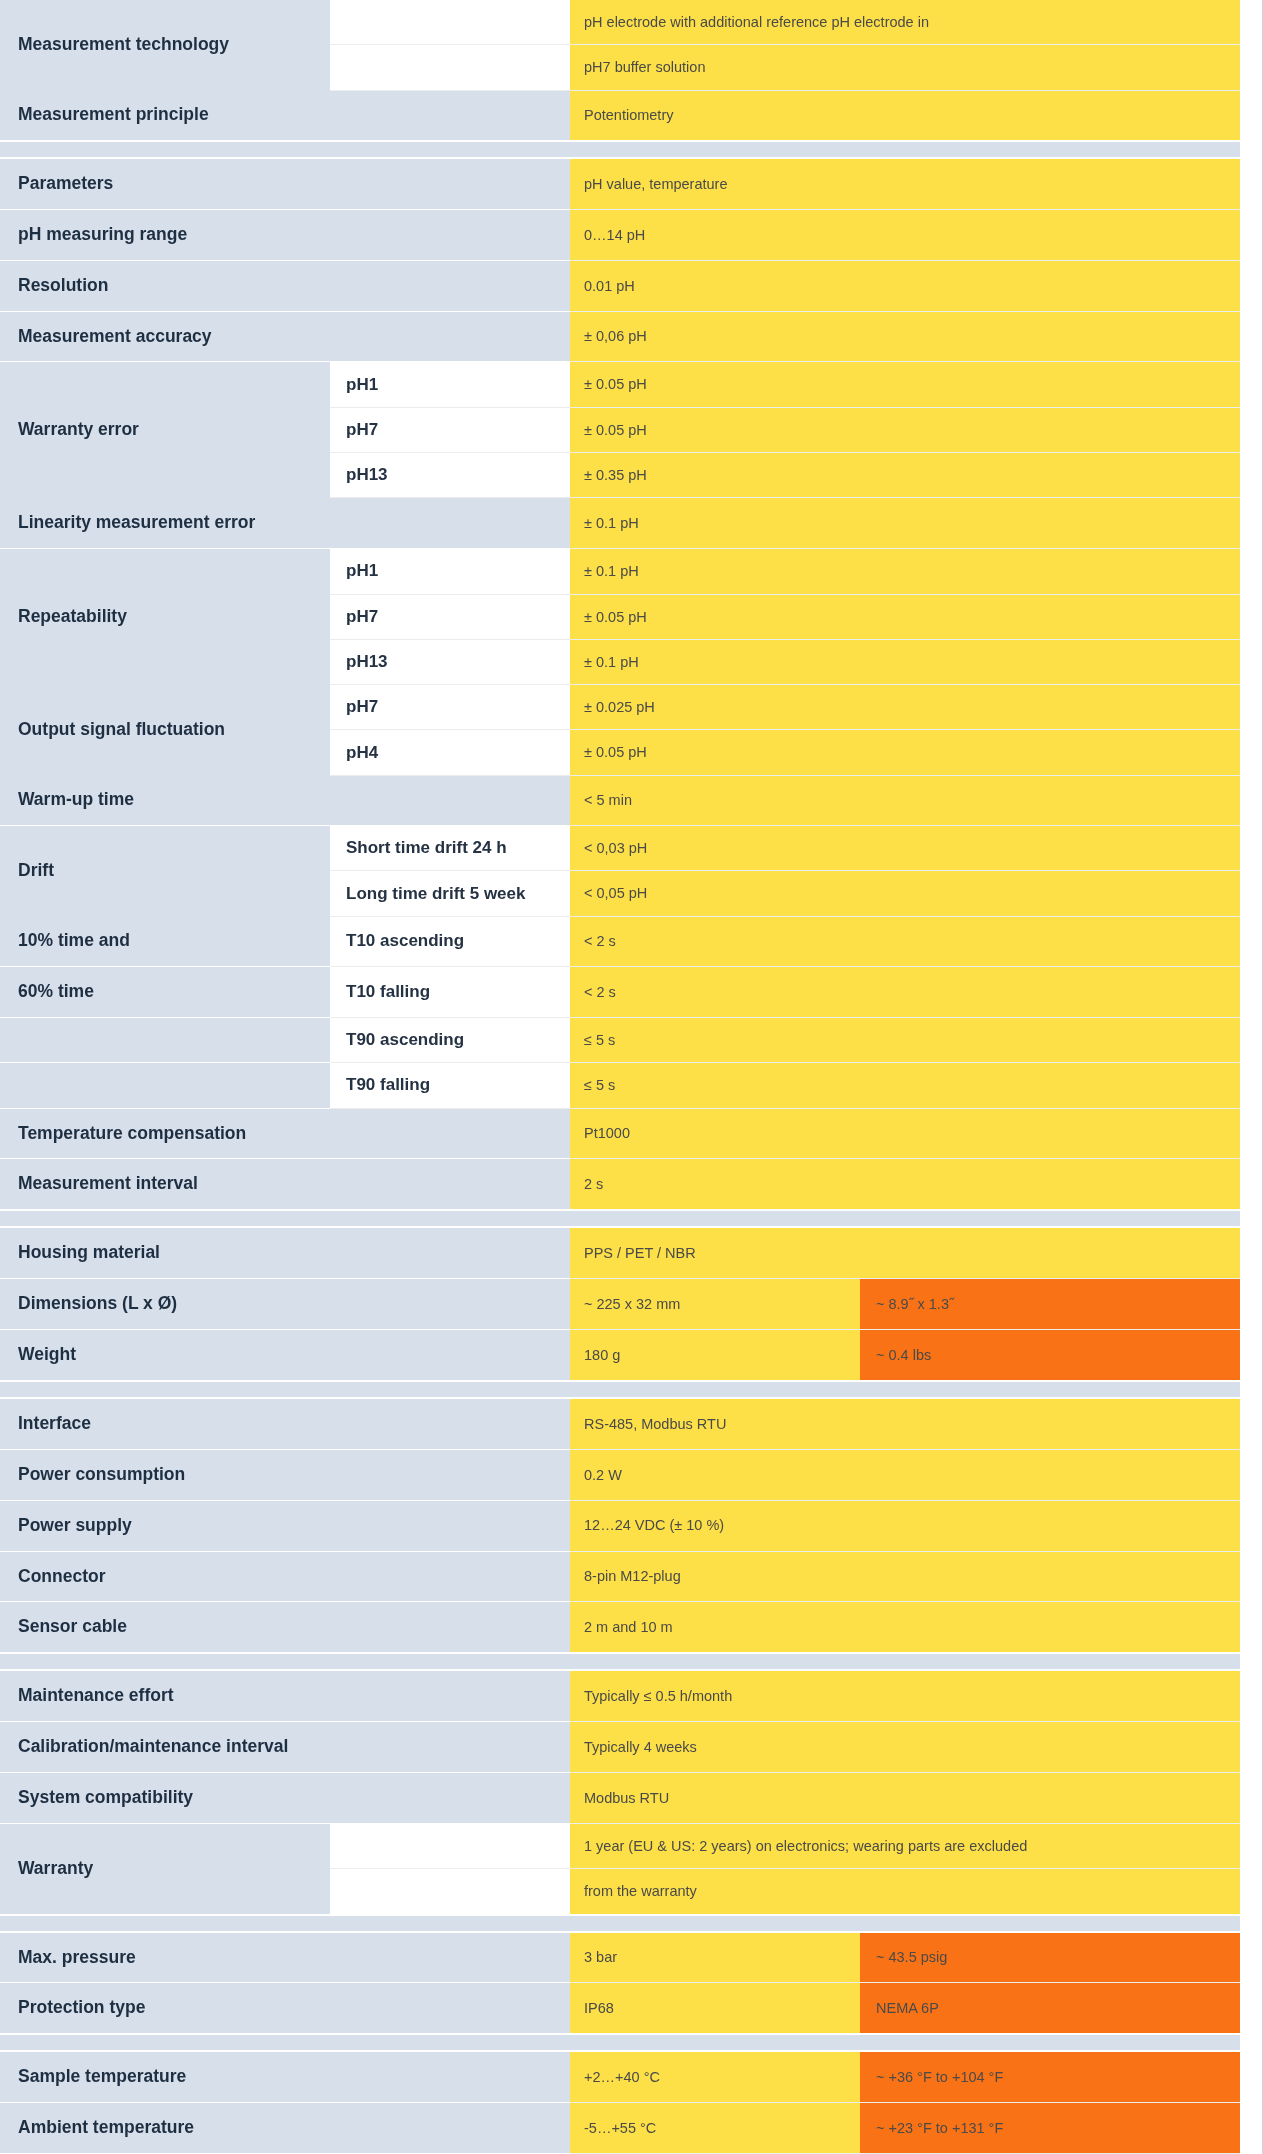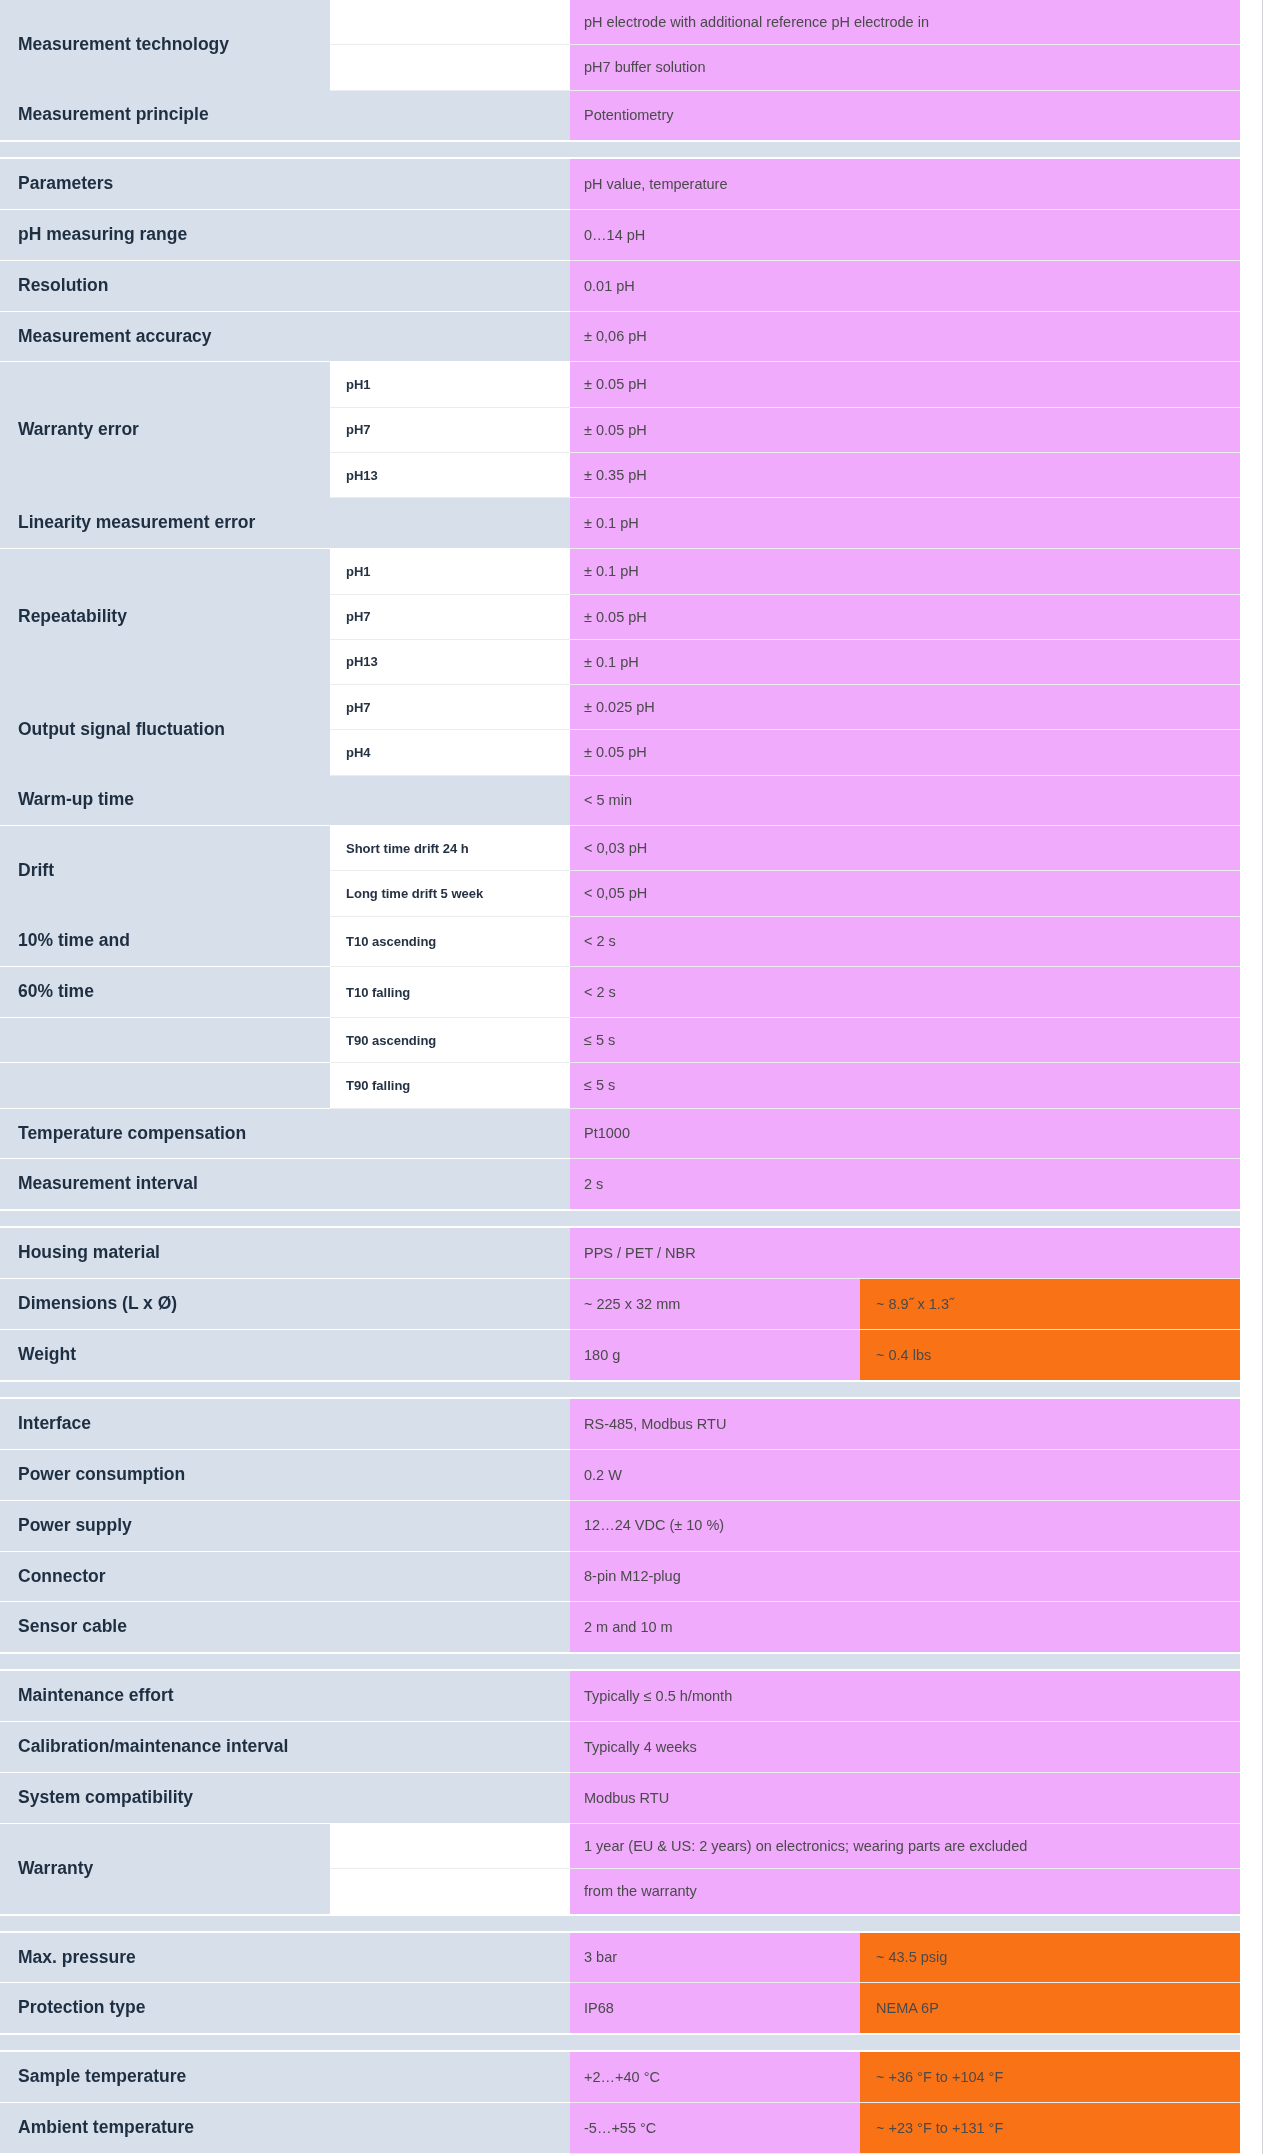--- a/index.html
+++ b/index.html
@@ -44,30 +44,30 @@
     vertical-align: middle;
     border-bottom: 1px solid #ffffff;
     line-height: 1.25;
   }
   td.label.nb { border-bottom: none; }
 
   
   td.sub {
     background: #ffffff;
     font-weight: bold;
-    font-size: 13px;
+    font-size: 17px;
     color: #253243;
     padding: 12px 0 12px 16px;
     vertical-align: middle;
     border-bottom: 1px solid #ebedef;
   }
 
   
   td.val {
-    background: #f0abfc;
+    background: #fde047;
     font-size: 14.5px;
     color: #4a4a4a;
     padding: 12px 10px 12px 14px;
     vertical-align: middle;
     border-bottom: 1px solid #ebedef;
     line-height: 1.4;
   }
   td.val.imperial {
     background: #f97316;
     padding-left: 16px;

